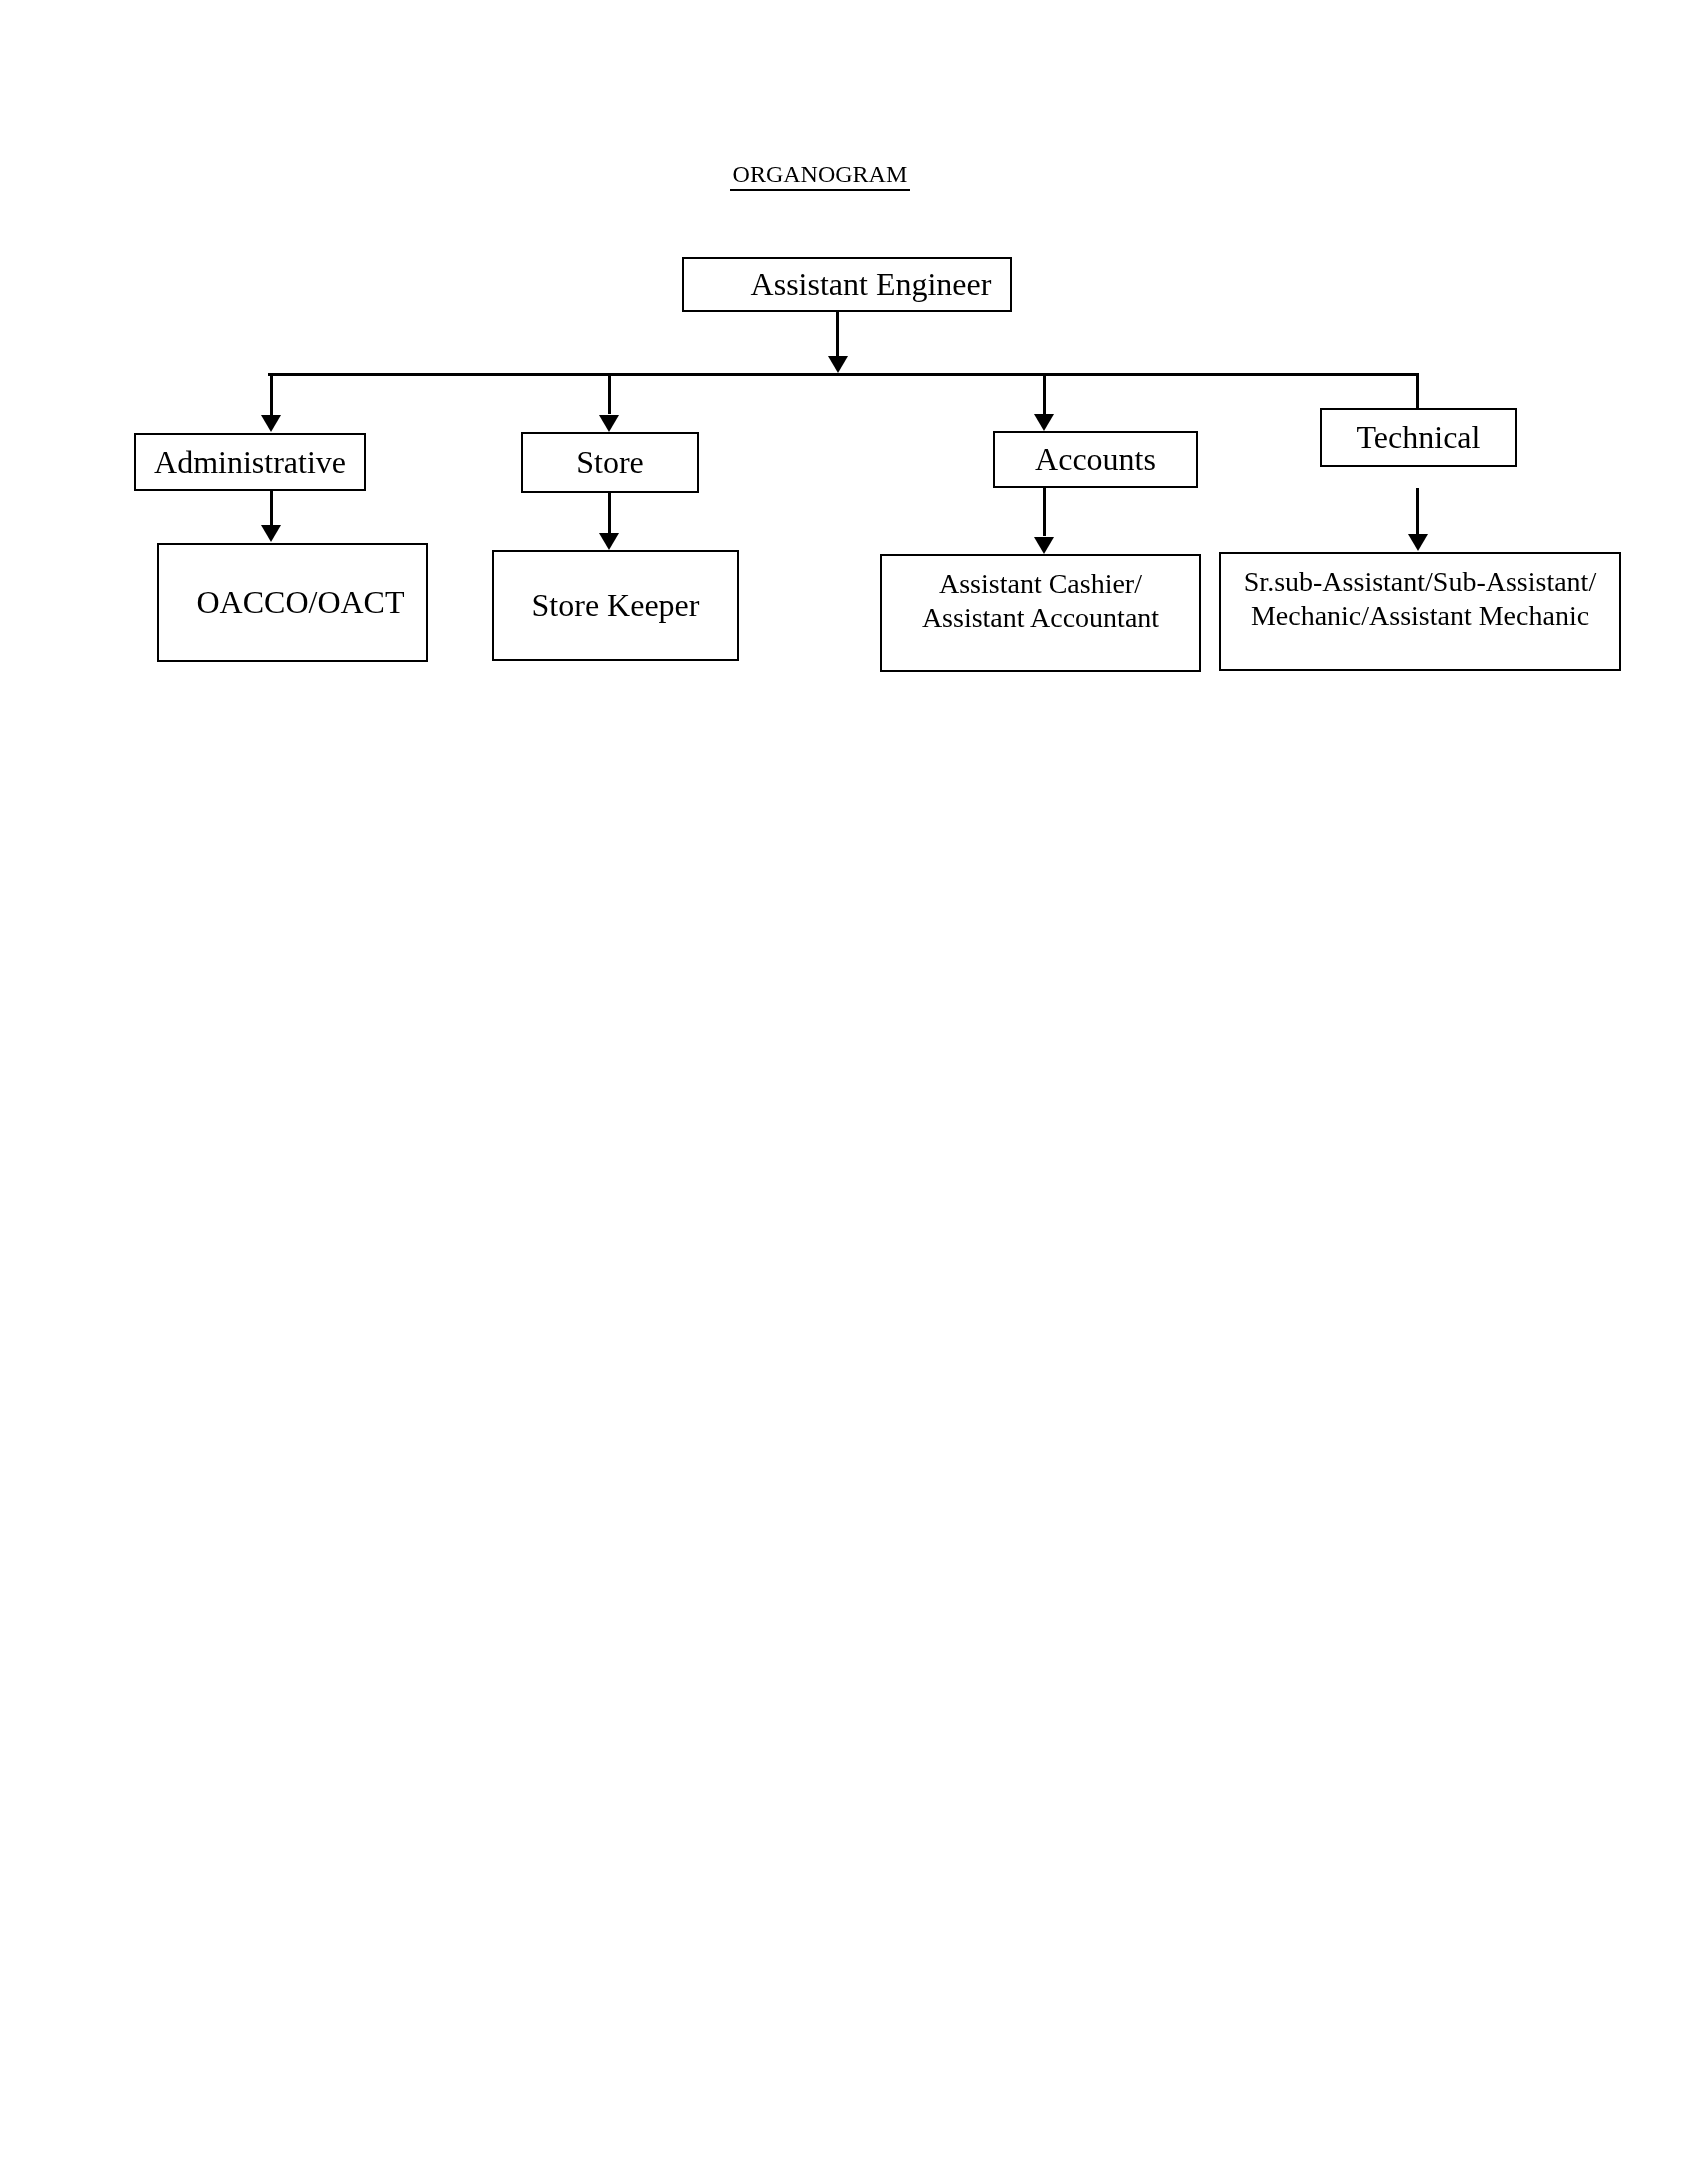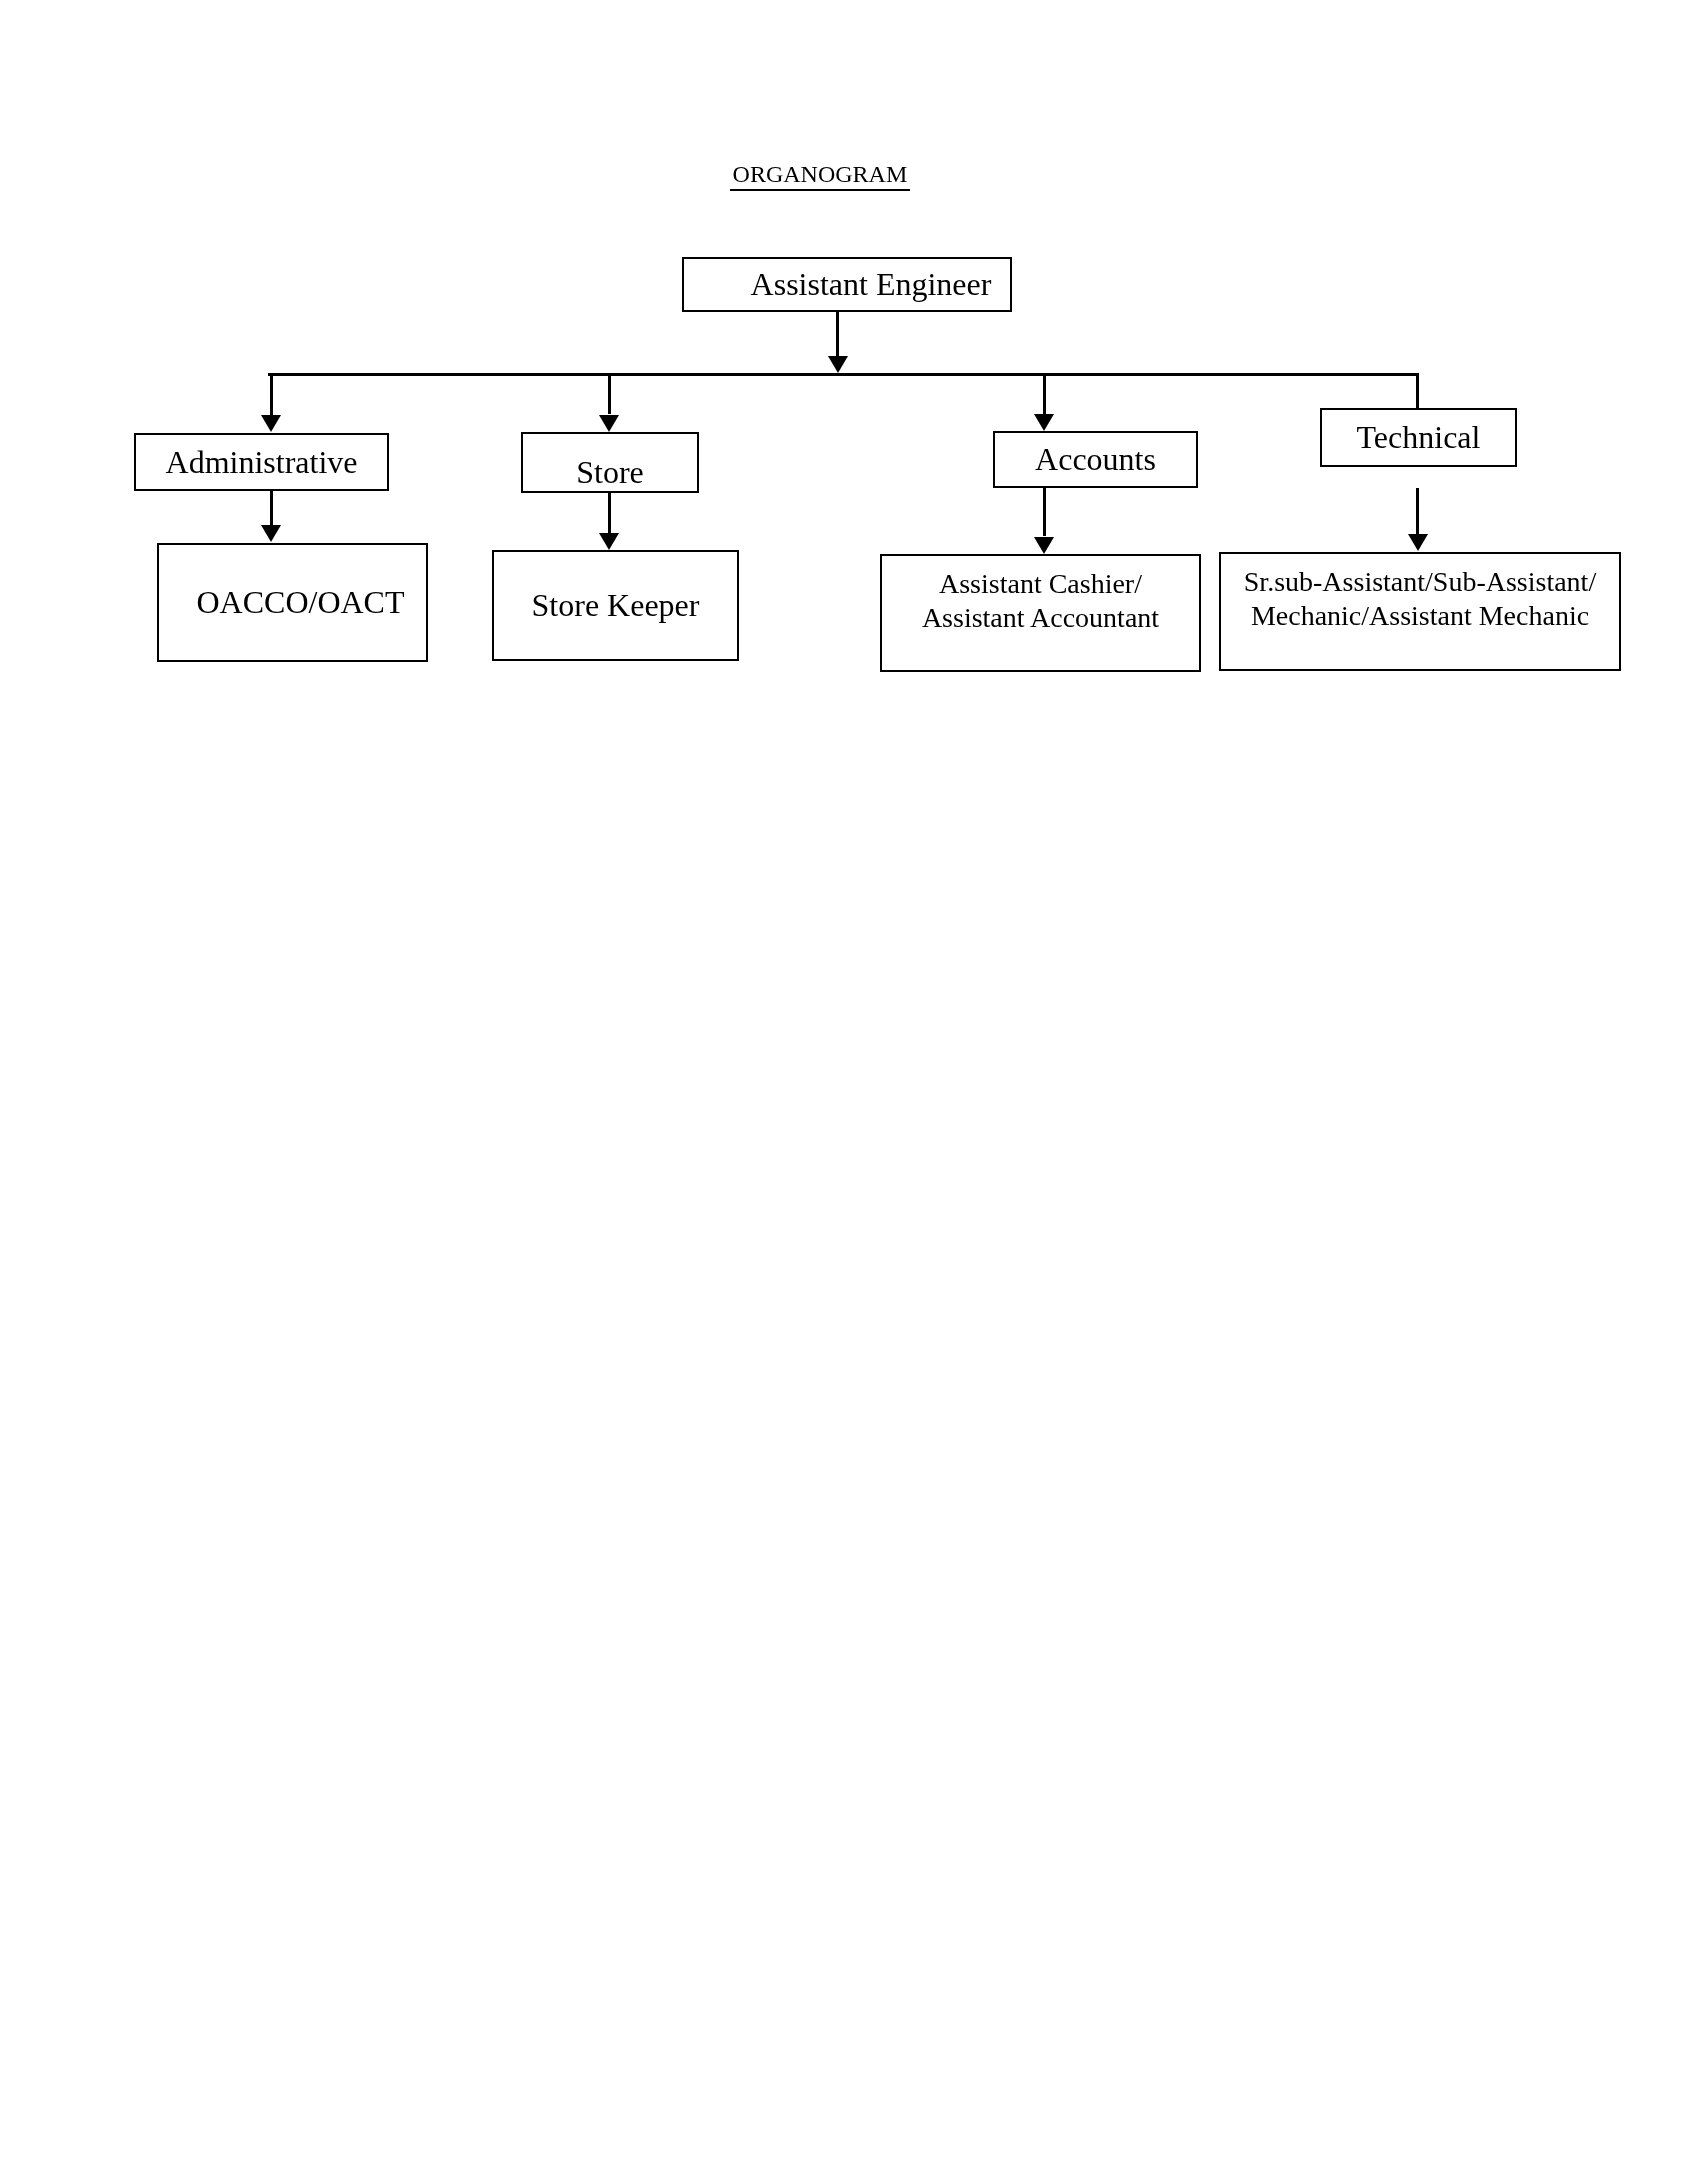--- a/index.html
+++ b/index.html
@@ -85,25 +85,25 @@
 
   <div class="vline" style="left:608px; top:374px; height:40px;"></div>
   <div class="arrow" style="left:599px; top:415px;"></div>
 
   <div class="vline" style="left:1043px; top:374px; height:40px;"></div>
   <div class="arrow" style="left:1034px; top:414px;"></div>
 
   <div class="vline" style="left:1416px; top:374px; height:38px;"></div>
   <div class="arrow" style="left:1408px; top:412px;"></div>
 
-  <div class="box" style="left:134px; top:433px; width:255px; height:58px;">
+  <div class="box" style="left:134px; top:433px; width:232px; height:58px;">
     <span>Administrative</span>
   </div>
 
-  <div class="box" style="left:521px; top:432px; width:178px; height:61px;align-items:flex-end;">
+  <div class="box" style="left:521px; top:432px; width:178px; height:61px;">
     <span>Store</span>
   </div>
 
   <div class="box" style="left:993px; top:431px; width:205px; height:57px;">
     <span>Accounts</span>
   </div>
 
   <div class="box" style="left:1320px; top:408px; width:197px; height:59px;">
     <span>Technical</span>
   </div>

